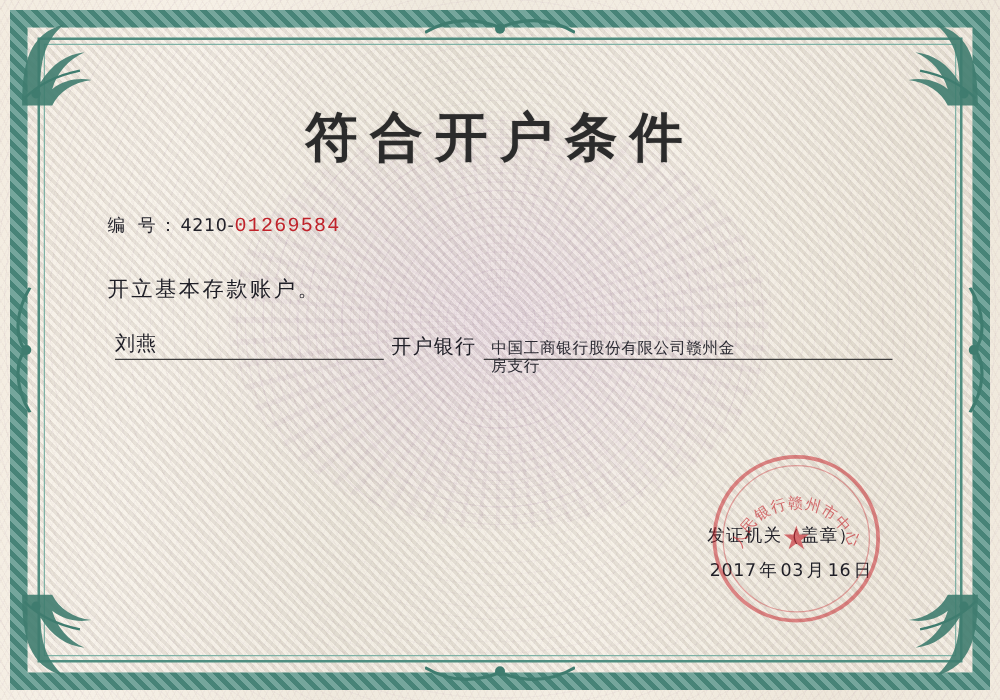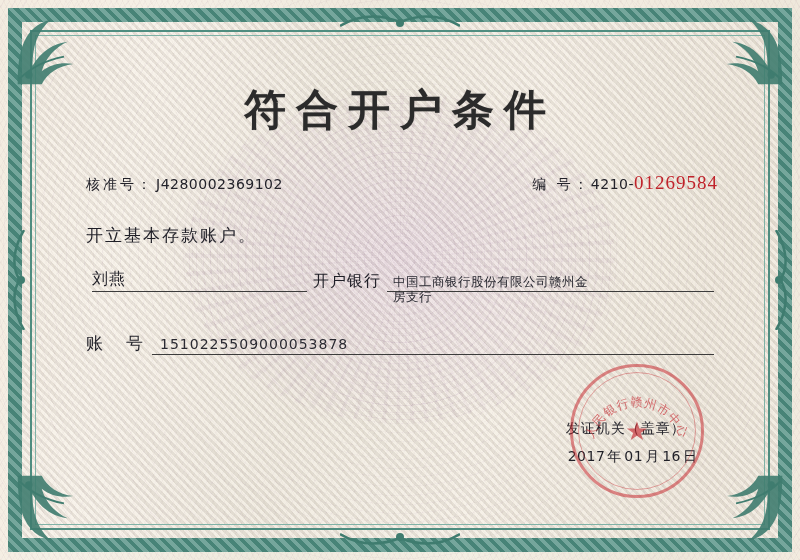--- a/index.html
+++ b/index.html
@@ -149,22 +149,22 @@
     font-family: "DejaVu Sans", "Liberation Sans", sans-serif;
     letter-spacing: .5px;
     margin-left: 2px;
   }
   .code-right .value-prefix {
     letter-spacing: .5px;
   }
   .code-right .value-serial {
     color: #c0232b;
     letter-spacing: 1px;
-    font-family: Liberation Serif, serif;
-    font-size: 19px;
+    font-family: Liberation Mono, monospace;
+    font-size: 16px;
   }
 
   .body-block {
     margin-top: 30px;
     padding: 0 38px;
     color: #1f1f27;
   }
   .line {
     display: flex;
     align-items: flex-end;
@@ -388,23 +388,20 @@
   <svg class="side-orn right" width="20" height="100" viewBox="0 0 20 100">
     <path d="M14 0 C2 20 2 40 10 50 C2 60 2 80 14 100" stroke="currentColor" stroke-width="2.5" fill="none"></path>
     <circle cx="11" cy="50" r="4" fill="currentColor"></circle>
   </svg>
 
   <div class="content">
 
     <div class="title">符合开户条件</div>
 
     <div class="row-codes">
-      <div class="code-left">
-        <span class="label">核准号：</span><span class="value">J4280002369102</span>
-      </div>
       <div class="code-right">
         <span class="label">编 号：</span><span class="value-prefix">4210-</span><span class="value-serial">01269584</span>
       </div>
     </div>
 
     <div class="body-block">
 
 
       <div class="line2">开立基本存款账户。</div>
 
@@ -412,33 +409,27 @@
         <span class="fill-rep">
           <span class="hand">刘燕</span>
         </span>
         <span class="fixed">开户银行</span>
         <span class="fill-bank">
           <span class="bank-text">中国工商银行股份有限公司赣州金</span>
           <span class="bank-text2">房支行</span>
         </span>
       </div>
 
-      <div class="acct-row">
-        <span class="fixed">账　号</span>
-        <span class="fill-acct">
-          <span class="hand">1510225509000053878</span>
-        </span>
-      </div>
 
     </div>
 
     <div class="issuer">
       <div class="auth">发证机关（盖章）</div>
       <div class="date">
-        <span class="num">2017</span><span>年</span><span class="num">01</span><span>月</span><span class="num">16</span><span>日</span>
+        <span class="num">2017</span><span>年</span><span class="num">03</span><span>月</span><span class="num">16</span><span>日</span>
       </div>
     </div>
 
     <div class="seal">
       <div class="ring"></div>
       <svg class="arc-text" viewBox="0 0 128 128">
         <defs>
           <path id="sealArc" d="M 20 72 A 46 46 0 0 1 108 72"></path>
         </defs>
         <text>

